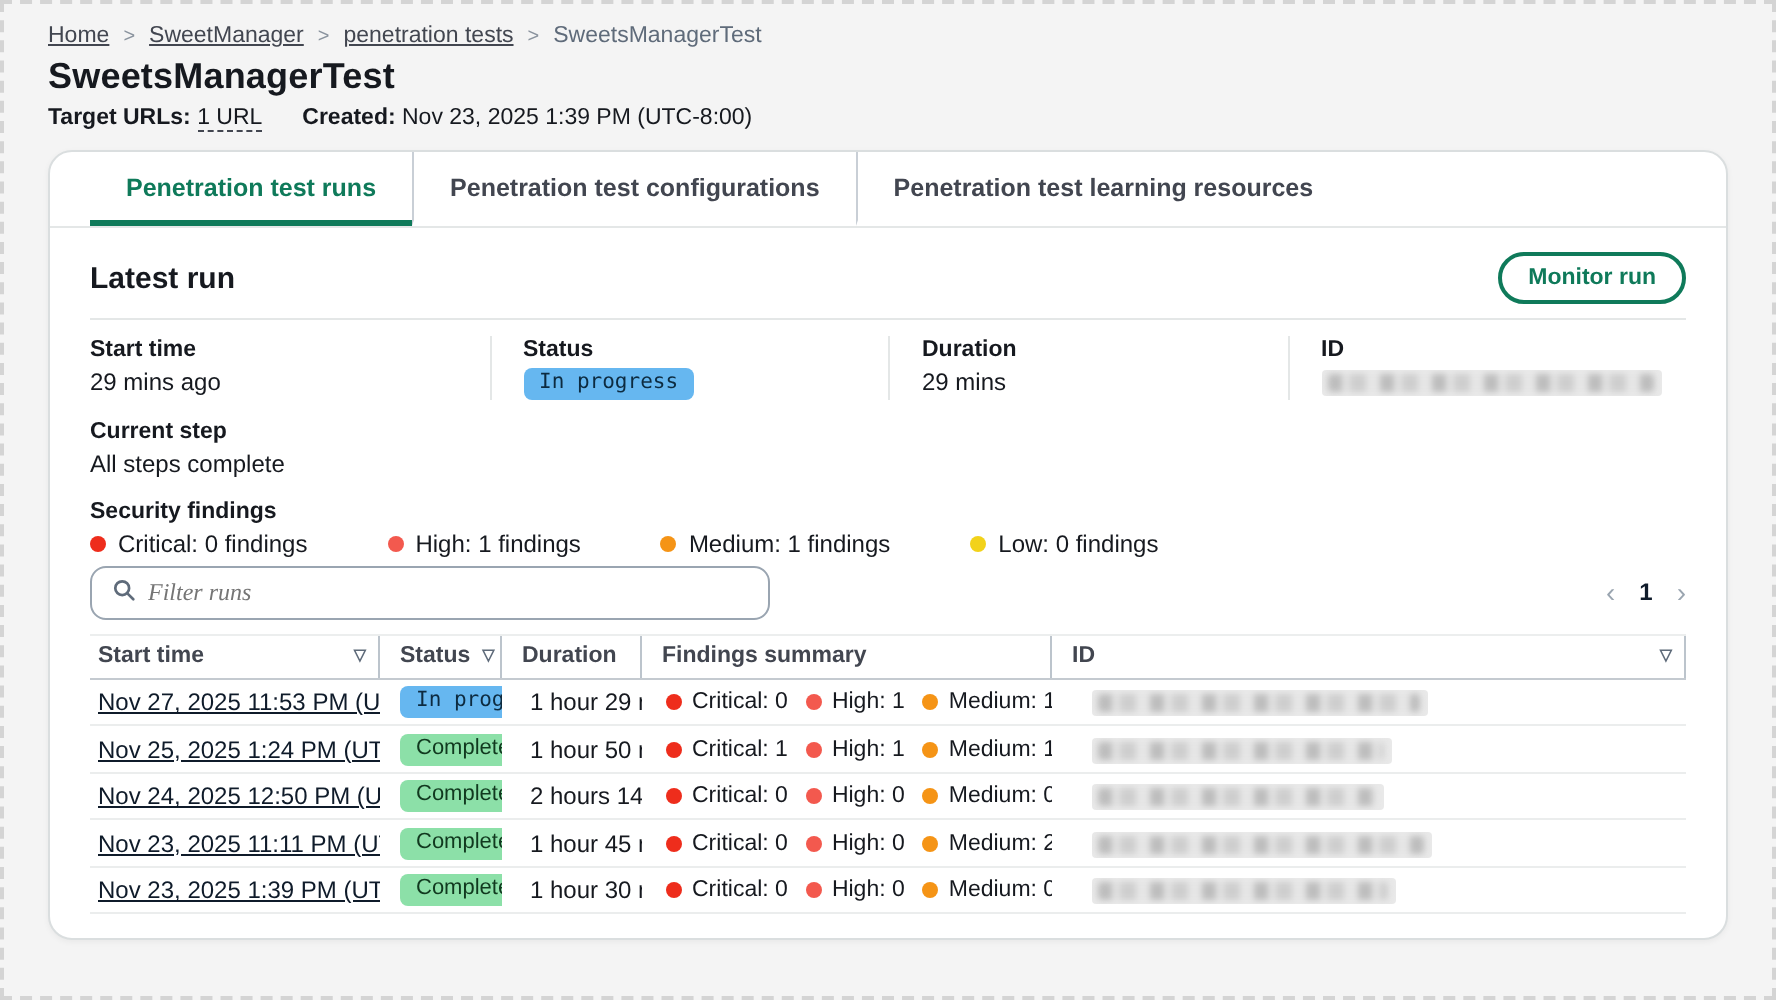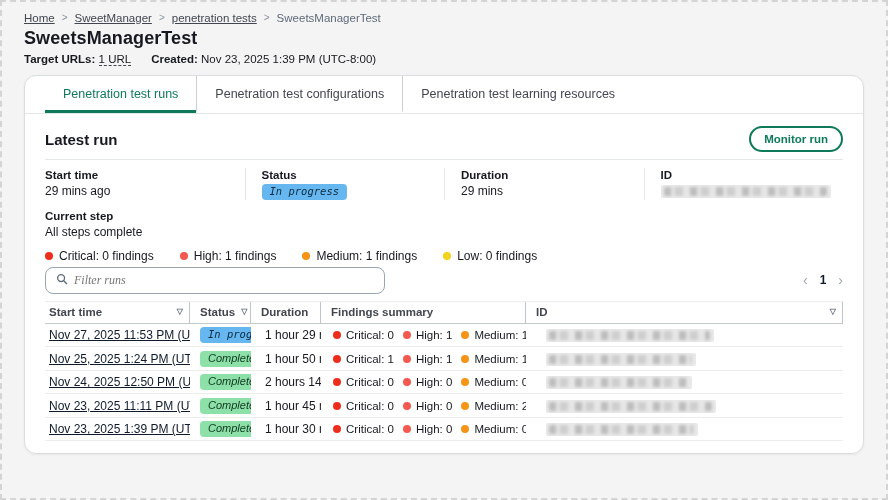--- a/index.html
+++ b/index.html
@@ -8,21 +8,21 @@
     font-family:"Liberation Sans", sans-serif;
     background:#f4f4f4;
     color:#16191f;
     border:2px dashed #d4d4d4;
     overflow:hidden;
     font-size:12px;
   }
   .wrap { padding:10px 22px 0 22px; }
 
   
-  .breadcrumb { display:flex; align-items:flex-start; gap:7px; font-size:11.5px; color:#424650; }
+  .breadcrumb { display:flex; align-items:center; gap:7px; font-size:11.5px; color:#424650; }
   .breadcrumb a { color:#424650; text-decoration:underline; cursor:pointer; }
   .crumb-sep { color:#8a939e; font-size:10px; }
   .crumb-current { color:#5f6b7a; }
 
   .titlebar { display:flex; justify-content:space-between; align-items:flex-start; margin-top:4px; }
   .page-title { font-size:18px; font-weight:700; letter-spacing:.1px; }
   .meta { margin-top:4px; font-size:11.5px; }
   .meta b { font-weight:700; }
   .meta .dashed-link { border-bottom:1px dashed #424650; cursor:pointer; }
   .meta .gap { display:inline-block; width:14px; }
@@ -31,49 +31,49 @@
   .btn { display:inline-block; border-radius:16px; padding:4px 15px; font-size:12px; font-weight:700; cursor:pointer; line-height:16px; white-space:nowrap; }
   .btn-outline { background:#fff; border:2px solid #0f7a5a; color:#0f7a5a; }
   .btn-solid { background:#0f7a5a; border:2px solid #0f7a5a; color:#fff; }
   .kebab { cursor:pointer; color:#424650; font-weight:700; padding:2px 4px; }
   .kebab::before { content:"\22EE"; font-size:15px; }
 
   
   .card { margin-top:10px; background:#fff; border:1px solid #dadedf; border-radius:12px; box-shadow:0 1px 3px rgba(0,0,0,.05); }
 
   .tabbar { display:flex; border-bottom:1px solid #e4e7e7; padding:0 20px; }
-  .tab { padding:11px 18px 9px 18px; font-size:12.5px; font-weight:400; color:#424650; cursor:pointer; border-bottom:3px solid transparent; }
+  .tab { padding:11px 18px 9px 18px; font-size:12.5px; font-weight:700; color:#424650; cursor:pointer; border-bottom:3px solid transparent; }
   .tab + .tab { border-left:1px solid #c9cfd6; }
   .tab.active { color:#0f7a5a; border-bottom-color:#0f7a5a; }
 
   .content { padding:12px 20px 12px 20px; }
 
   .section-head { display:flex; justify-content:space-between; align-items:center; }
   .section-title { font-size:15px; font-weight:700; }
   .section-title .count { color:#5f6b7a; font-weight:400; }
   .btn-sm { padding:3px 13px; font-size:11.5px; }
   hr.rule { border:none; border-top:1px solid #e4e7e7; margin:7px 0 8px 0; }
 
   .lr-grid { display:grid; grid-template-columns:1fr 1fr 1fr 1fr; }
   .lr-field + .lr-field { border-left:1px solid #e4e7e7; padding-left:16px; }
   .fld-label { font-size:11.5px; font-weight:700; line-height:14px; }
   .fld-value { font-size:12px; line-height:16px; margin-top:1px; }
 
-  .badge { display:inline-block; border-radius:4px; padding:1px 8px 2px 8px; font-size:11px; line-height:13px; vertical-align:middle;font-style:italic; }
+  .badge { display:inline-block; border-radius:4px; padding:1px 8px 2px 8px; font-size:11px; line-height:13px; vertical-align:middle; }
   .badge-blue { background:#66b7f0; color:#0d2b40; font-family:"DejaVu Sans Mono", monospace; font-size:10.5px; }
   .badge-green { background:#8ce0a8; color:#11391f; }
 
   .id-pill { display:inline-block; height:13px; border-radius:2px; background:#e9e9e9; position:relative; overflow:hidden; vertical-align:middle; }
   .id-pill::after { content:""; position:absolute; top:2px; bottom:2px; left:3px; right:4px; border-radius:2px;
     background:repeating-linear-gradient(90deg,#bdbdbd 0 7px,#e2e2e2 7px 11px,#cecece 11px 19px,#e6e6e6 19px 26px);
     filter:blur(1.6px); }
   .idw-lr{width:170px}.idw-a{width:168px}.idw-b{width:150px}.idw-c{width:146px}.idw-d{width:170px}.idw-e{width:152px}
 
   .stack { margin-top:9px; }
-  .findings-row { display:flex; gap:26px; margin-top:2px; align-items:flex-end; }
+  .findings-row { display:flex; gap:40px; margin-top:2px; align-items:flex-end; }
   .f-item { display:flex; align-items:center; gap:6px; font-size:12px; }
   .dot { width:8px; height:8px; border-radius:50%; display:inline-block; flex:0 0 auto; }
 
   
   .allruns-head { margin-top:13px; }
   .refresh-btn { width:28px; height:28px; border-radius:50%; border:1px solid #c6ccd2; background:#fff; display:flex; align-items:center; justify-content:center; cursor:pointer; }
 
   .filter-row { display:flex; justify-content:space-between; align-items:center; margin-top:4px; }
   .filter-box { display:flex; align-items:center; gap:6px; width:340px; height:27px; border:1px solid #9aa5b1; border-radius:8px; background:#fff; padding:0 10px; }
   .filter-box input { border:none; outline:none; flex:1; font-size:12px; font-style:italic; color:#5f6b7a; background:transparent; font-family:Liberation Serif, serif; }
@@ -164,20 +164,21 @@
           <div class="fld-value"><span class="id-pill idw-lr"></span></div>
         </div>
       </div>
 
       <div class="stack">
         <div class="fld-label">Current step</div>
         <div class="fld-value">All steps complete</div>
       </div>
 
       <div class="stack">
+        <div class="fld-label">Security findings</div>
         <div class="findings-row">
           <span class="f-item">
               <i class="dot" style="background:#ee2d1c"></i>
               <span>Critical: 0 findings</span>
             </span>
           <span class="f-item">
               <i class="dot" style="background:#f3594e"></i>
               <span>High: 1 findings</span>
             </span>
           <span class="f-item">

